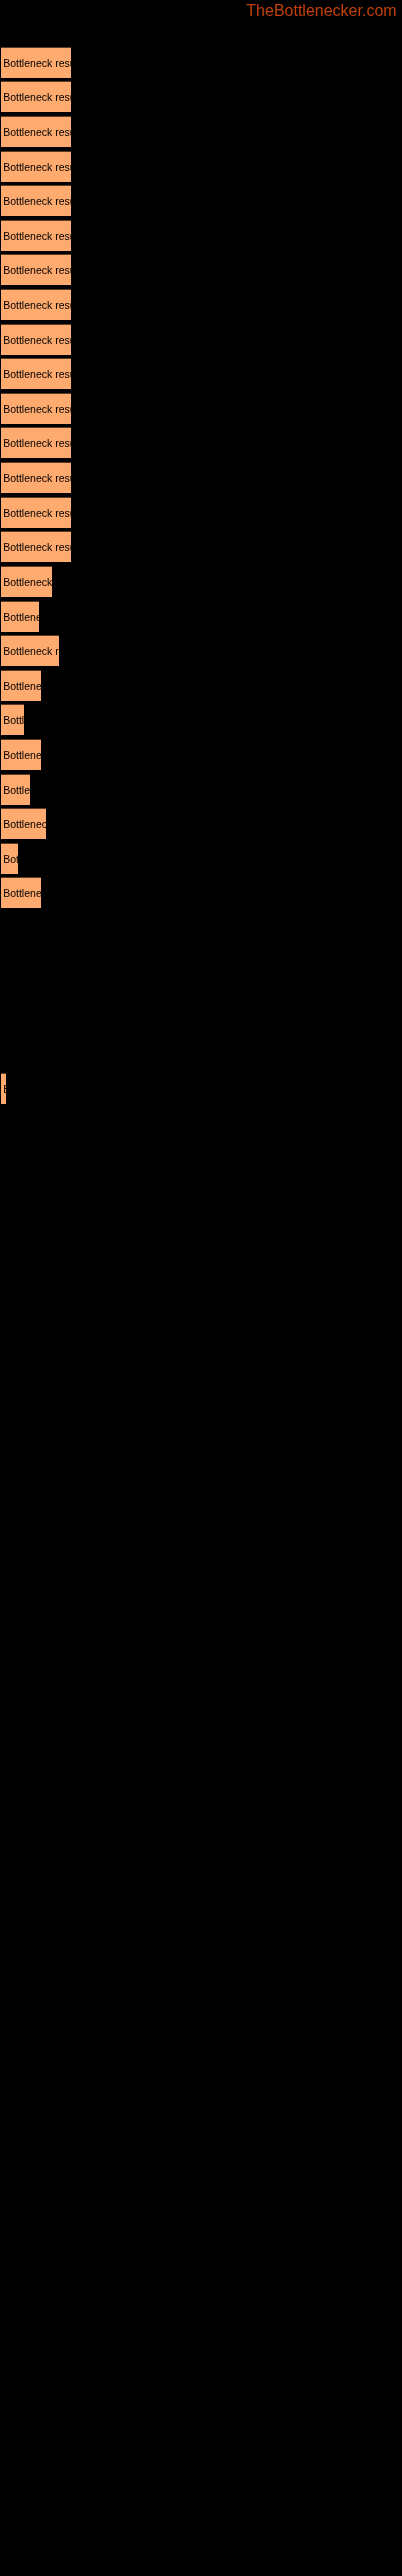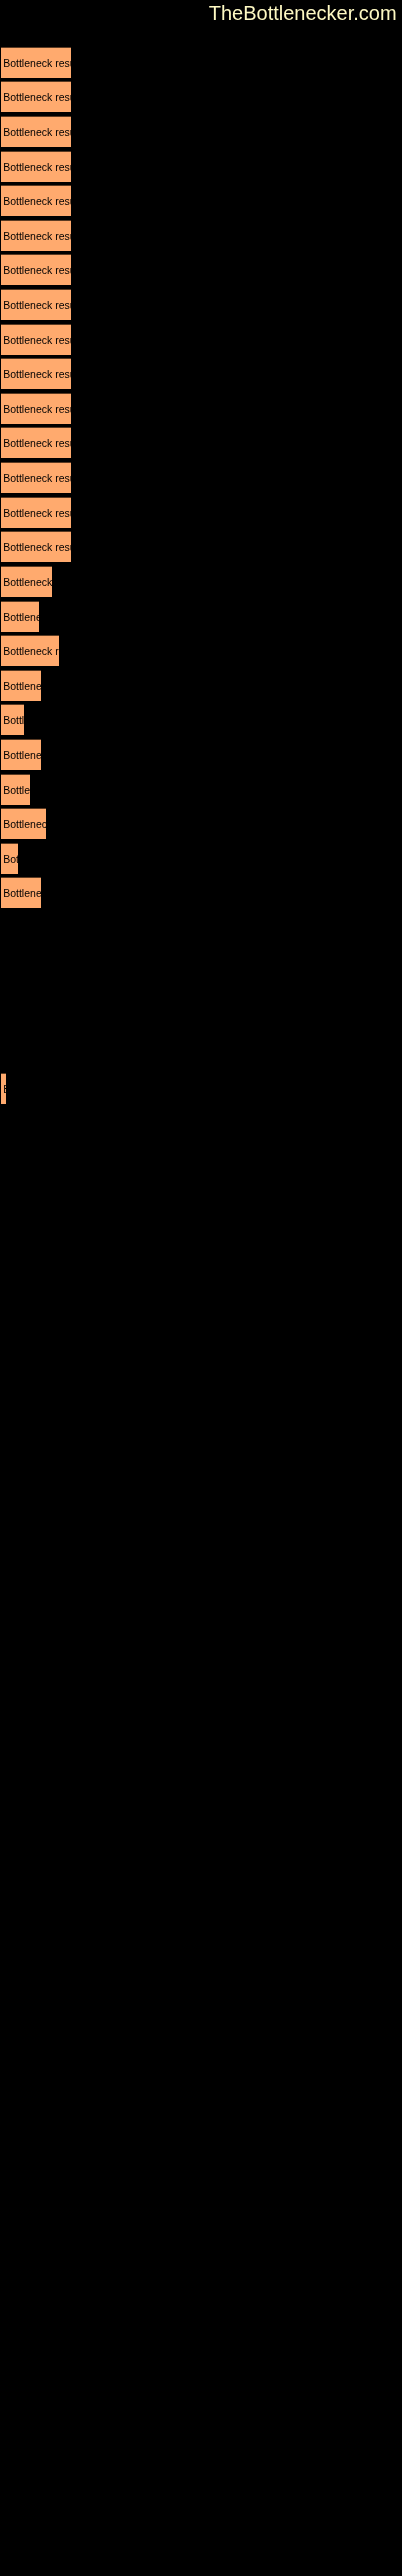--- a/index.html
+++ b/index.html
@@ -20,22 +20,22 @@
     top: 0;
     width: 403px;
     height: 2576px;
     background: #000000;
   }
   .watermark {
     position: absolute;
     right: 6.4px;
     top: 1.6px;
     font-family: "Liberation Sans", sans-serif;
-    font-size: 20px;
-    color: #fef9c3;
+    font-size: 16px;
+    color: #c2410c;
     letter-spacing: 0px;
     white-space: nowrap;
     user-select: none;
   }
   .bars-layer {
     position: absolute;
     left: 0;
     top: 0;
     width: 403px;
     height: 2576px;

